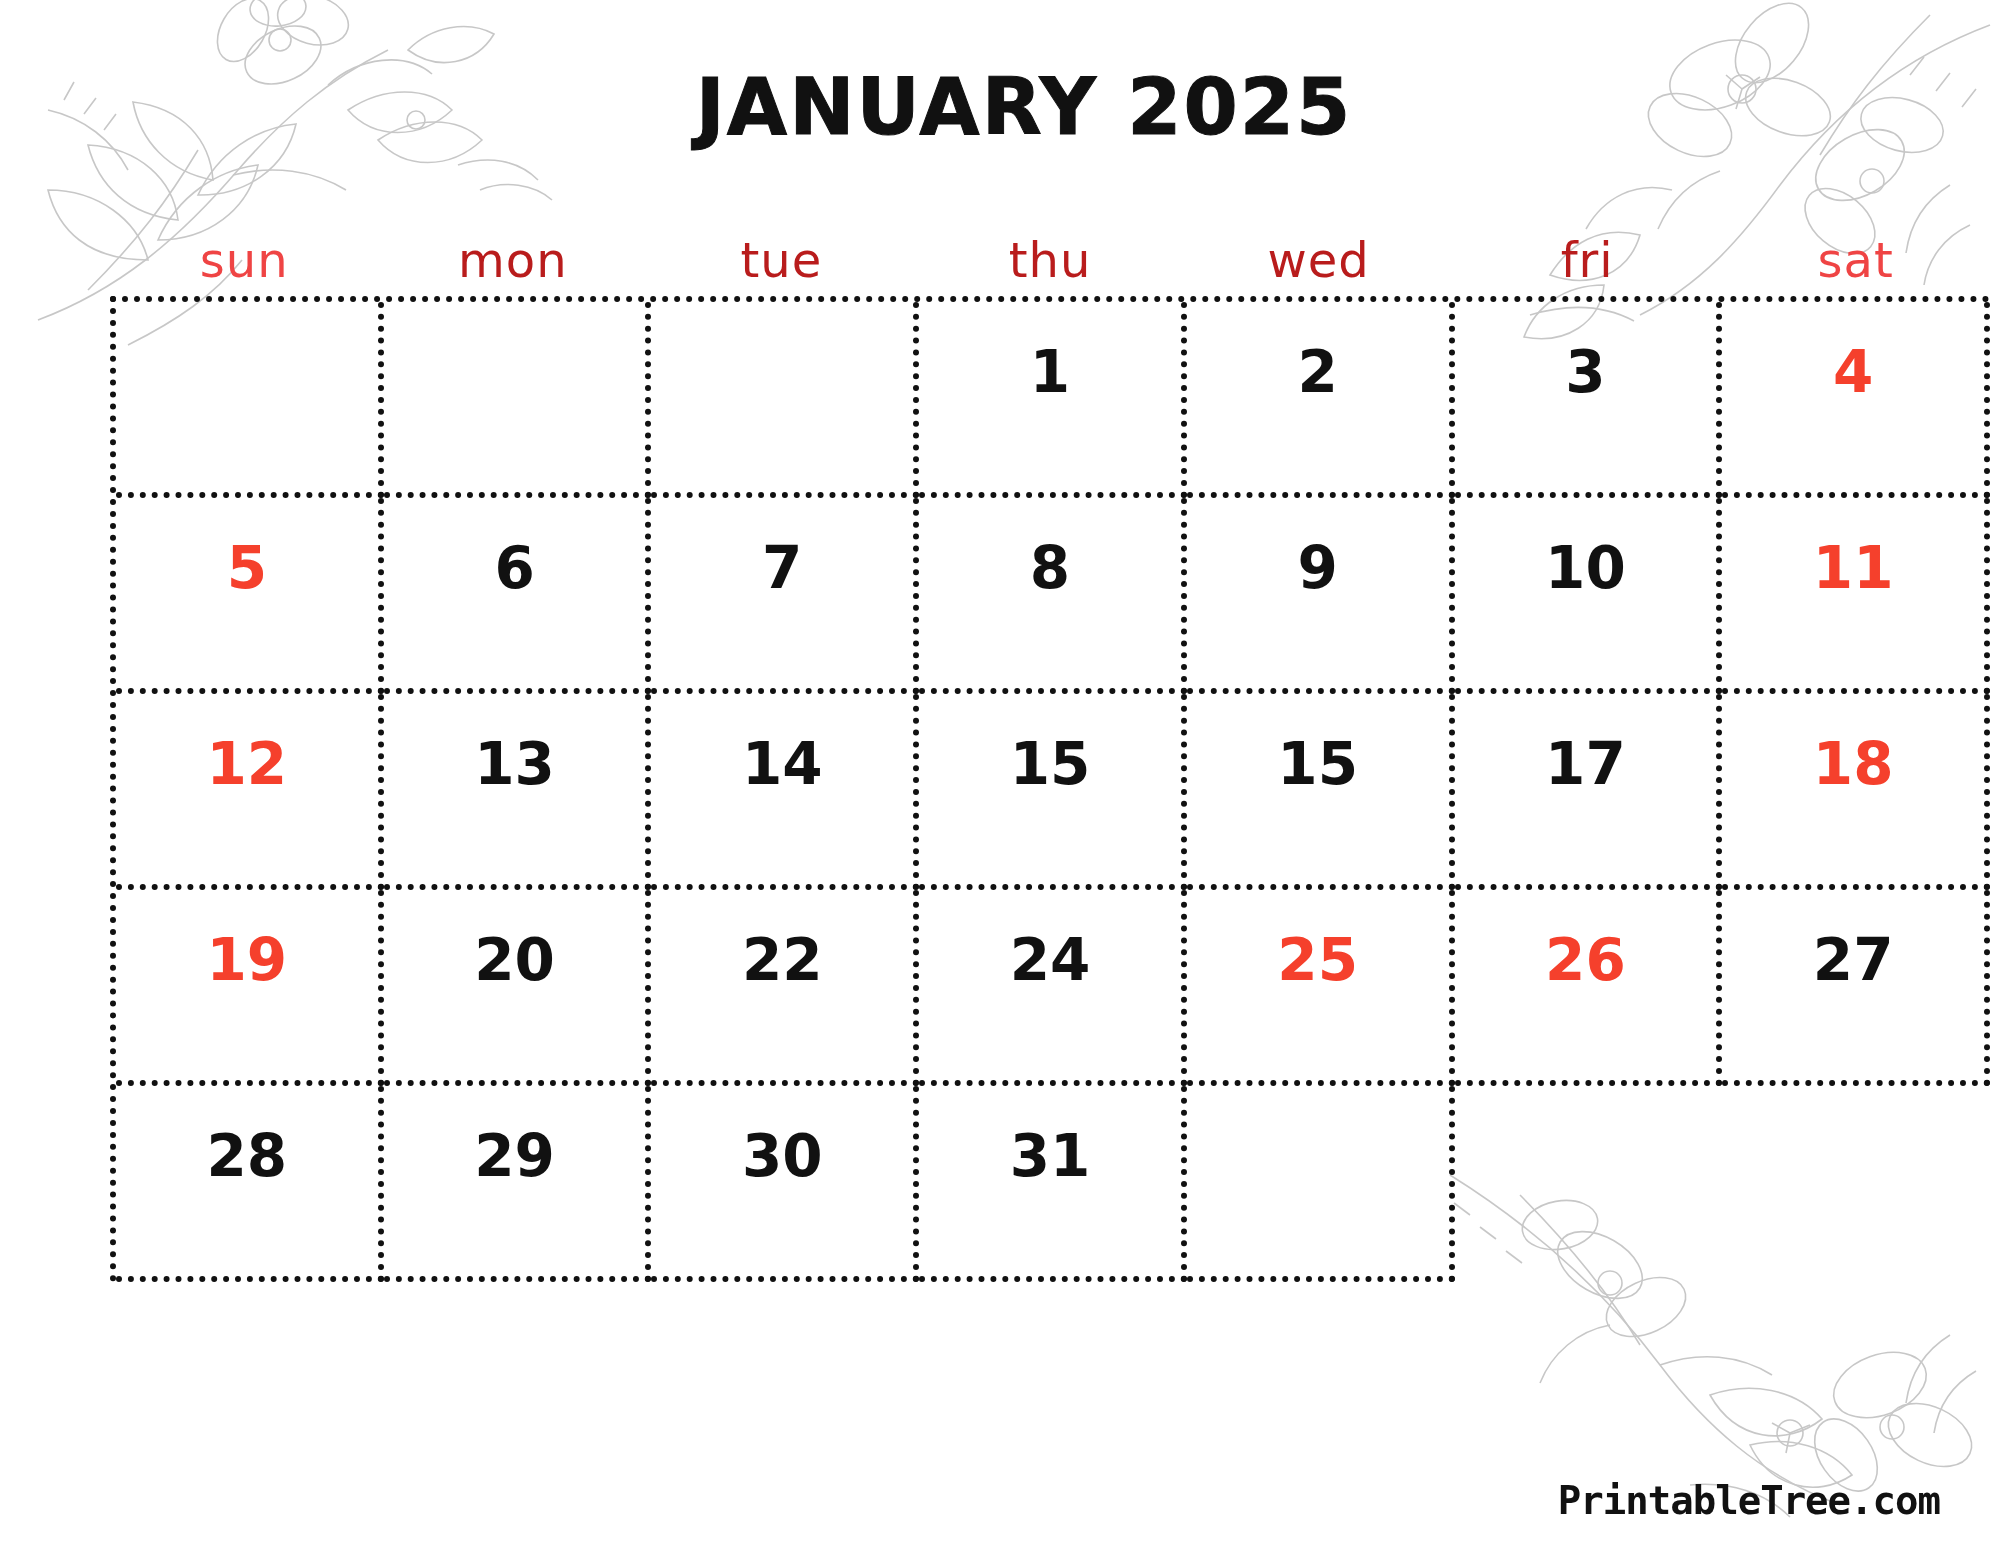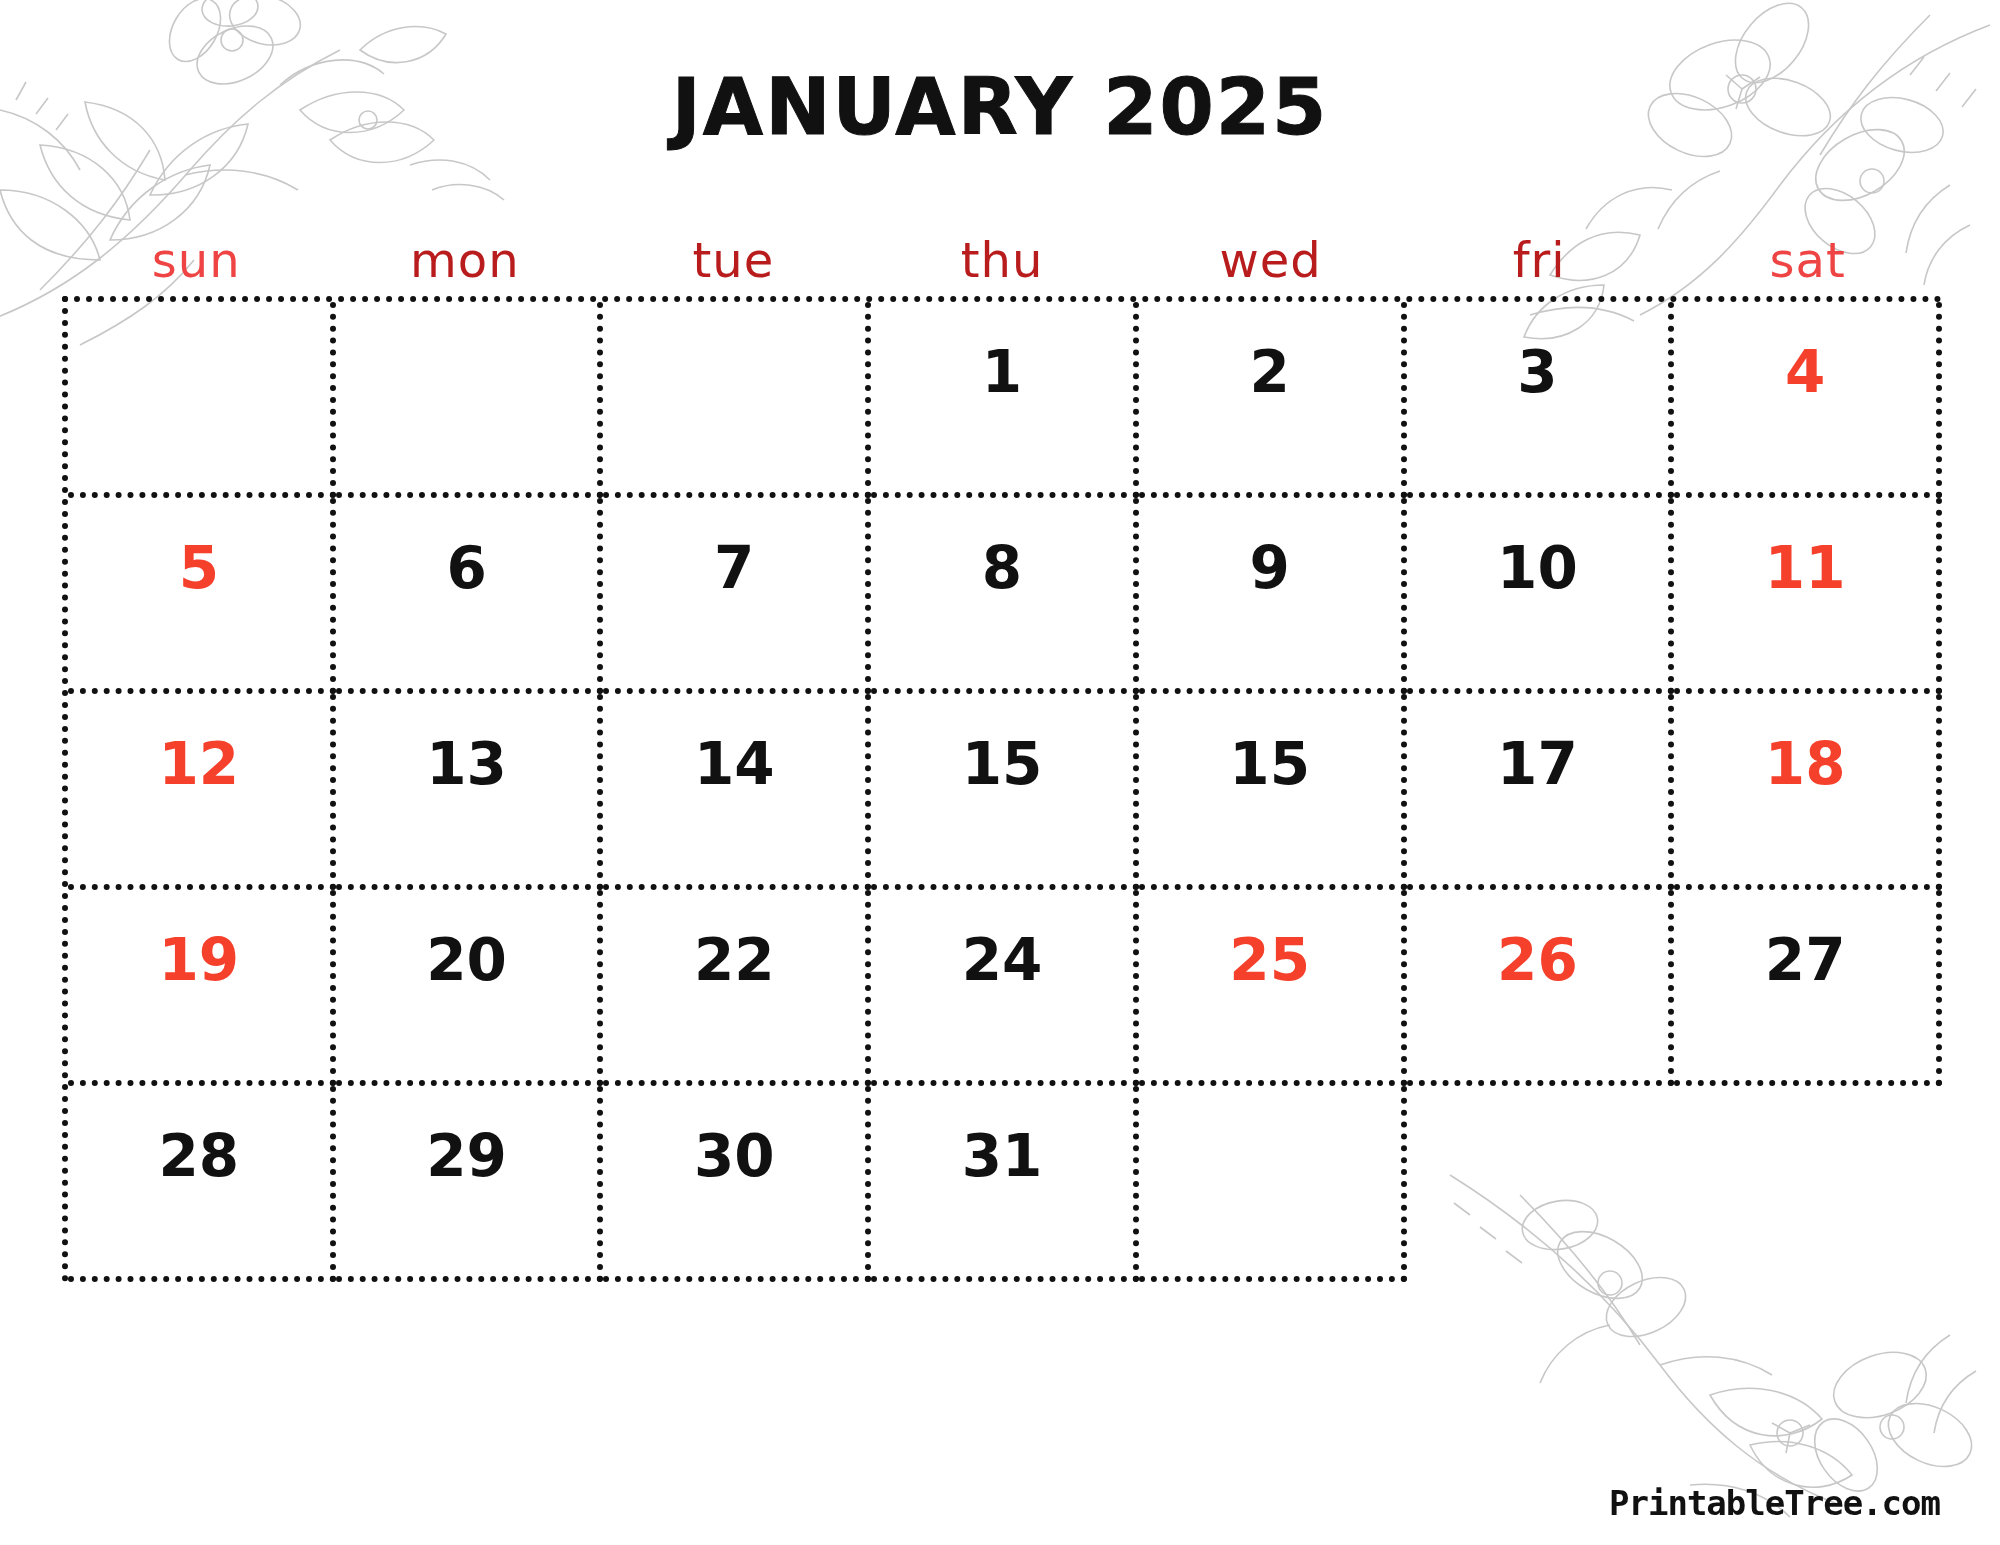--- a/index.html
+++ b/index.html
@@ -12,20 +12,21 @@
     height: 1545px;
     position: relative;
     overflow: hidden;
     font-family: "Liberation Sans", sans-serif;
   }
 
   .page {
     position: absolute;
     inset: 0;
     background: #ffffff;
+    margin-left: 48px;
   }
 
   
   .floral {
     position: absolute;
     pointer-events: none;
     opacity: 0.55;
   }
   .floral svg { display: block; }
   .floral-tl { top: -10px; left: -20px; }
@@ -98,21 +99,21 @@
   }
   .daynum.accent { color: #f5402c; }
 
   
   .brand {
     position: absolute;
     right: 60px;
     bottom: 22px;
     font-family: "DejaVu Sans Mono", monospace;
     font-weight: bold;
-    font-size: 34px;
+    font-size: 39px;
     color: #111111;
     letter-spacing: -1px;
   }
 </style>
 </head>
 <body>
 
 <div class="page">
 
   <div class="floral floral-tl">

